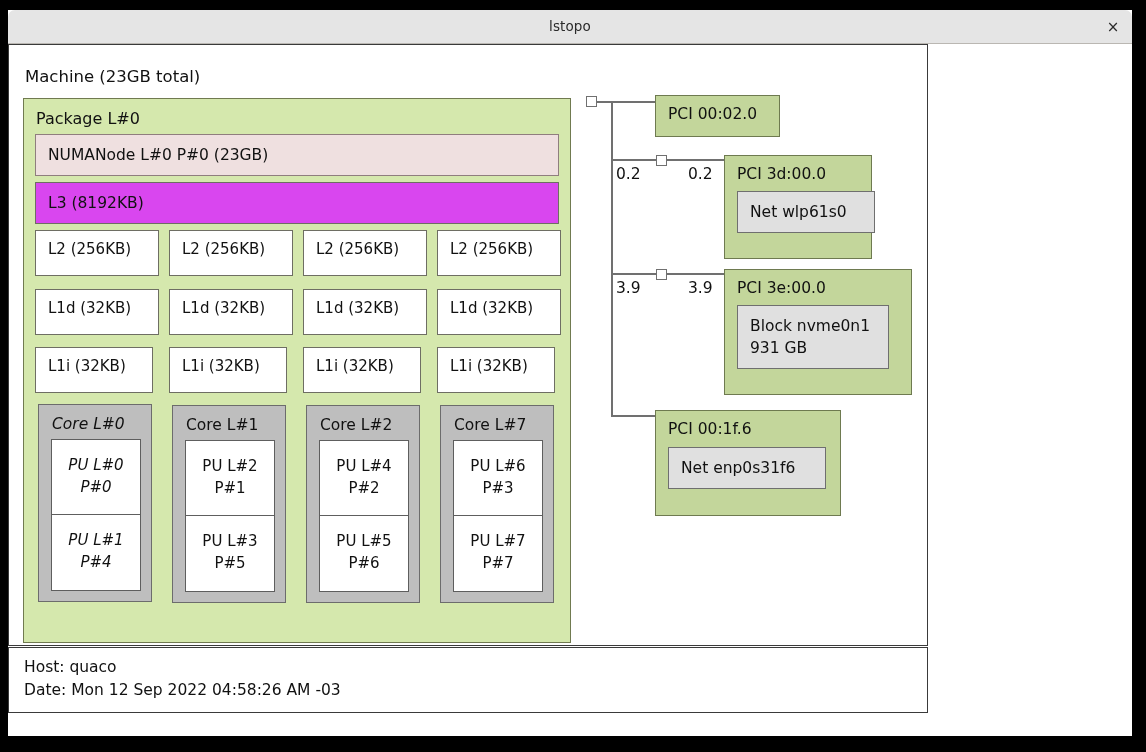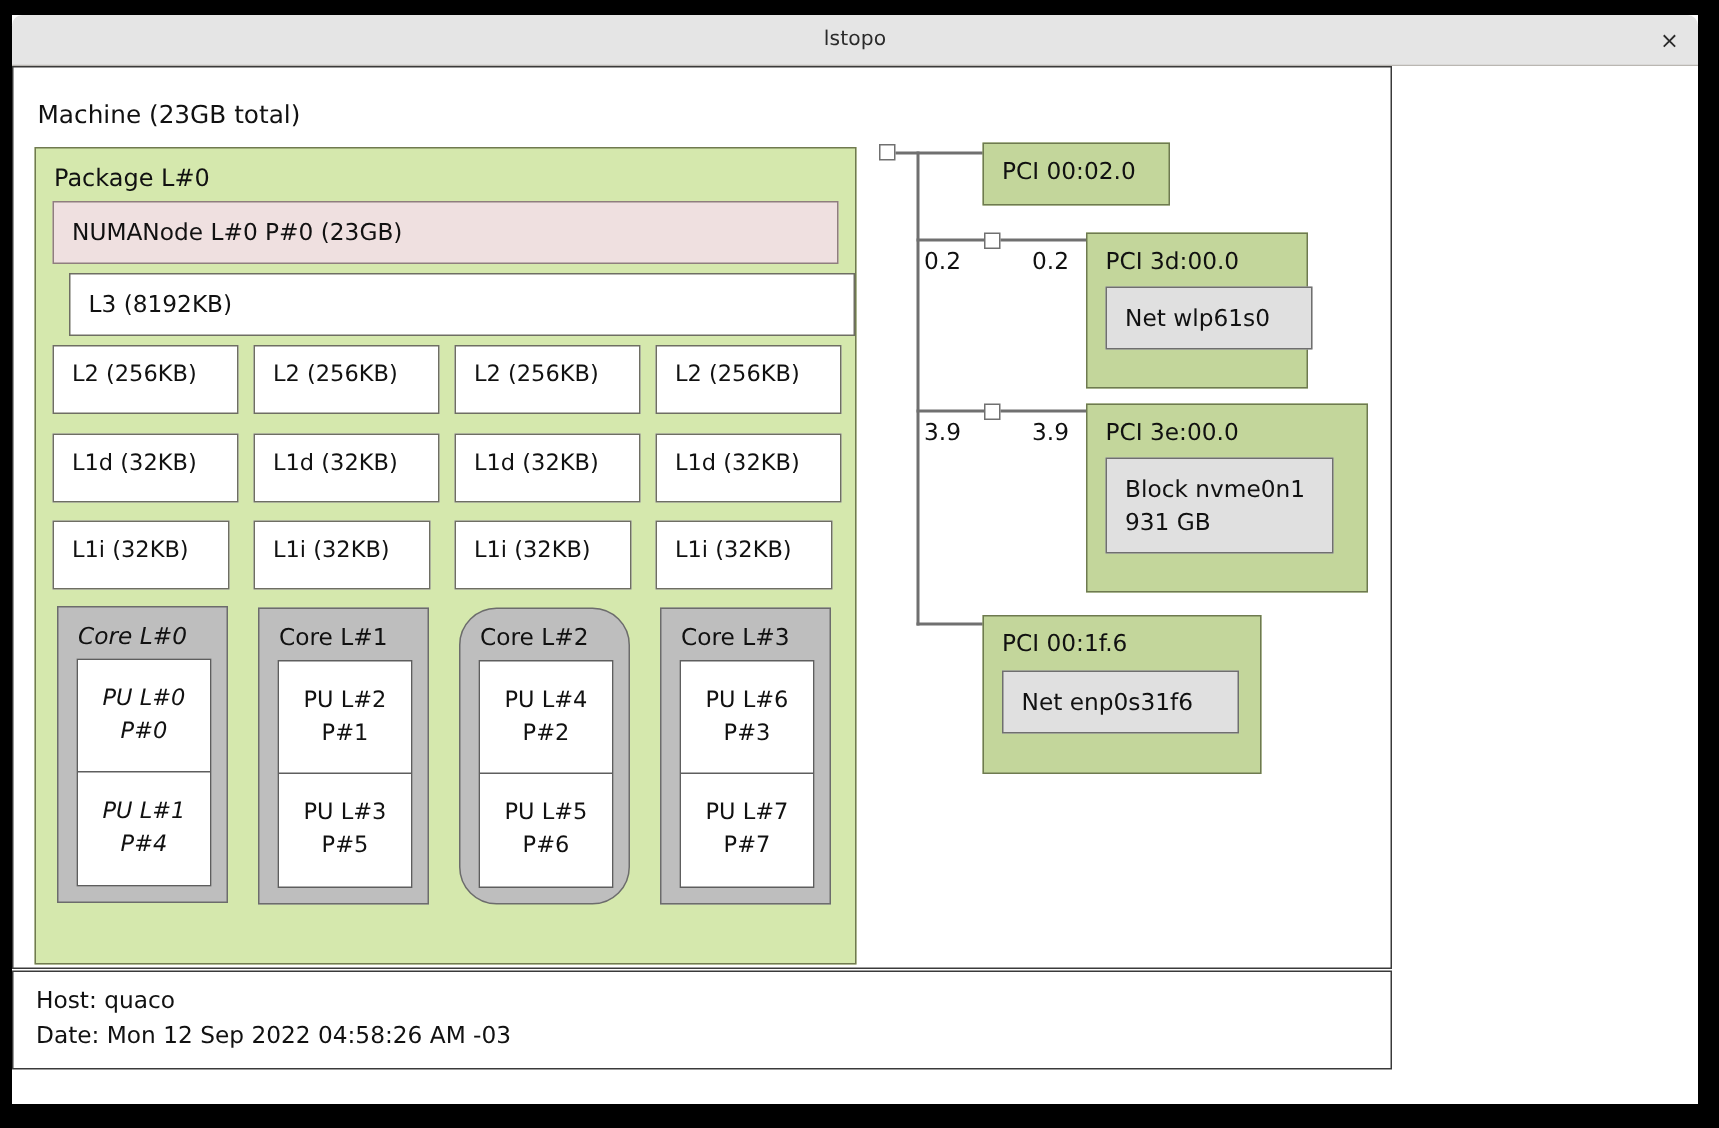--- a/index.html
+++ b/index.html
@@ -158,23 +158,22 @@
     left: 12px;
     top: 11px;
     font-size: 15.5px;
   }
 
   #l3 {
     left: 11px;
     top: 83px;
     width: 524px;
     height: 42px;
-    background: #ffffff;
+    background: #d946ef;
     border: 1px solid #6e6e63;
-    margin-left: 11px;
   }
   #l3-label {
     left: 12px;
     top: 11px;
     font-size: 15.5px;
   }
 
   .cache-cell {
     background: #ffffff;
     border: 1px solid #6e6e63;
@@ -354,31 +353,31 @@
         </div>
         <div class="box core" style="left:148px; top:306px;">
           <div class="core-label">Core L#1</div>
           <div class="pu-stack">
             <div class="pu top">PU L#2
 P#1</div>
             <div class="pu bottom">PU L#3
 P#5</div>
           </div>
         </div>
-        <div class="box core" style="left:282px; top:306px;border-radius:25px;">
+        <div class="box core" style="left:282px; top:306px;">
           <div class="core-label">Core L#2</div>
           <div class="pu-stack">
             <div class="pu top">PU L#4
 P#2</div>
             <div class="pu bottom">PU L#5
 P#6</div>
           </div>
         </div>
         <div class="box core" style="left:416px; top:306px;">
-          <div class="core-label">Core L#3</div>
+          <div class="core-label">Core L#7</div>
           <div class="pu-stack">
             <div class="pu top">PU L#6
 P#3</div>
             <div class="pu bottom">PU L#7
 P#7</div>
           </div>
         </div>
       </div>
 
       <div class="tree-node" style="left:577px; top:51px;"></div>

